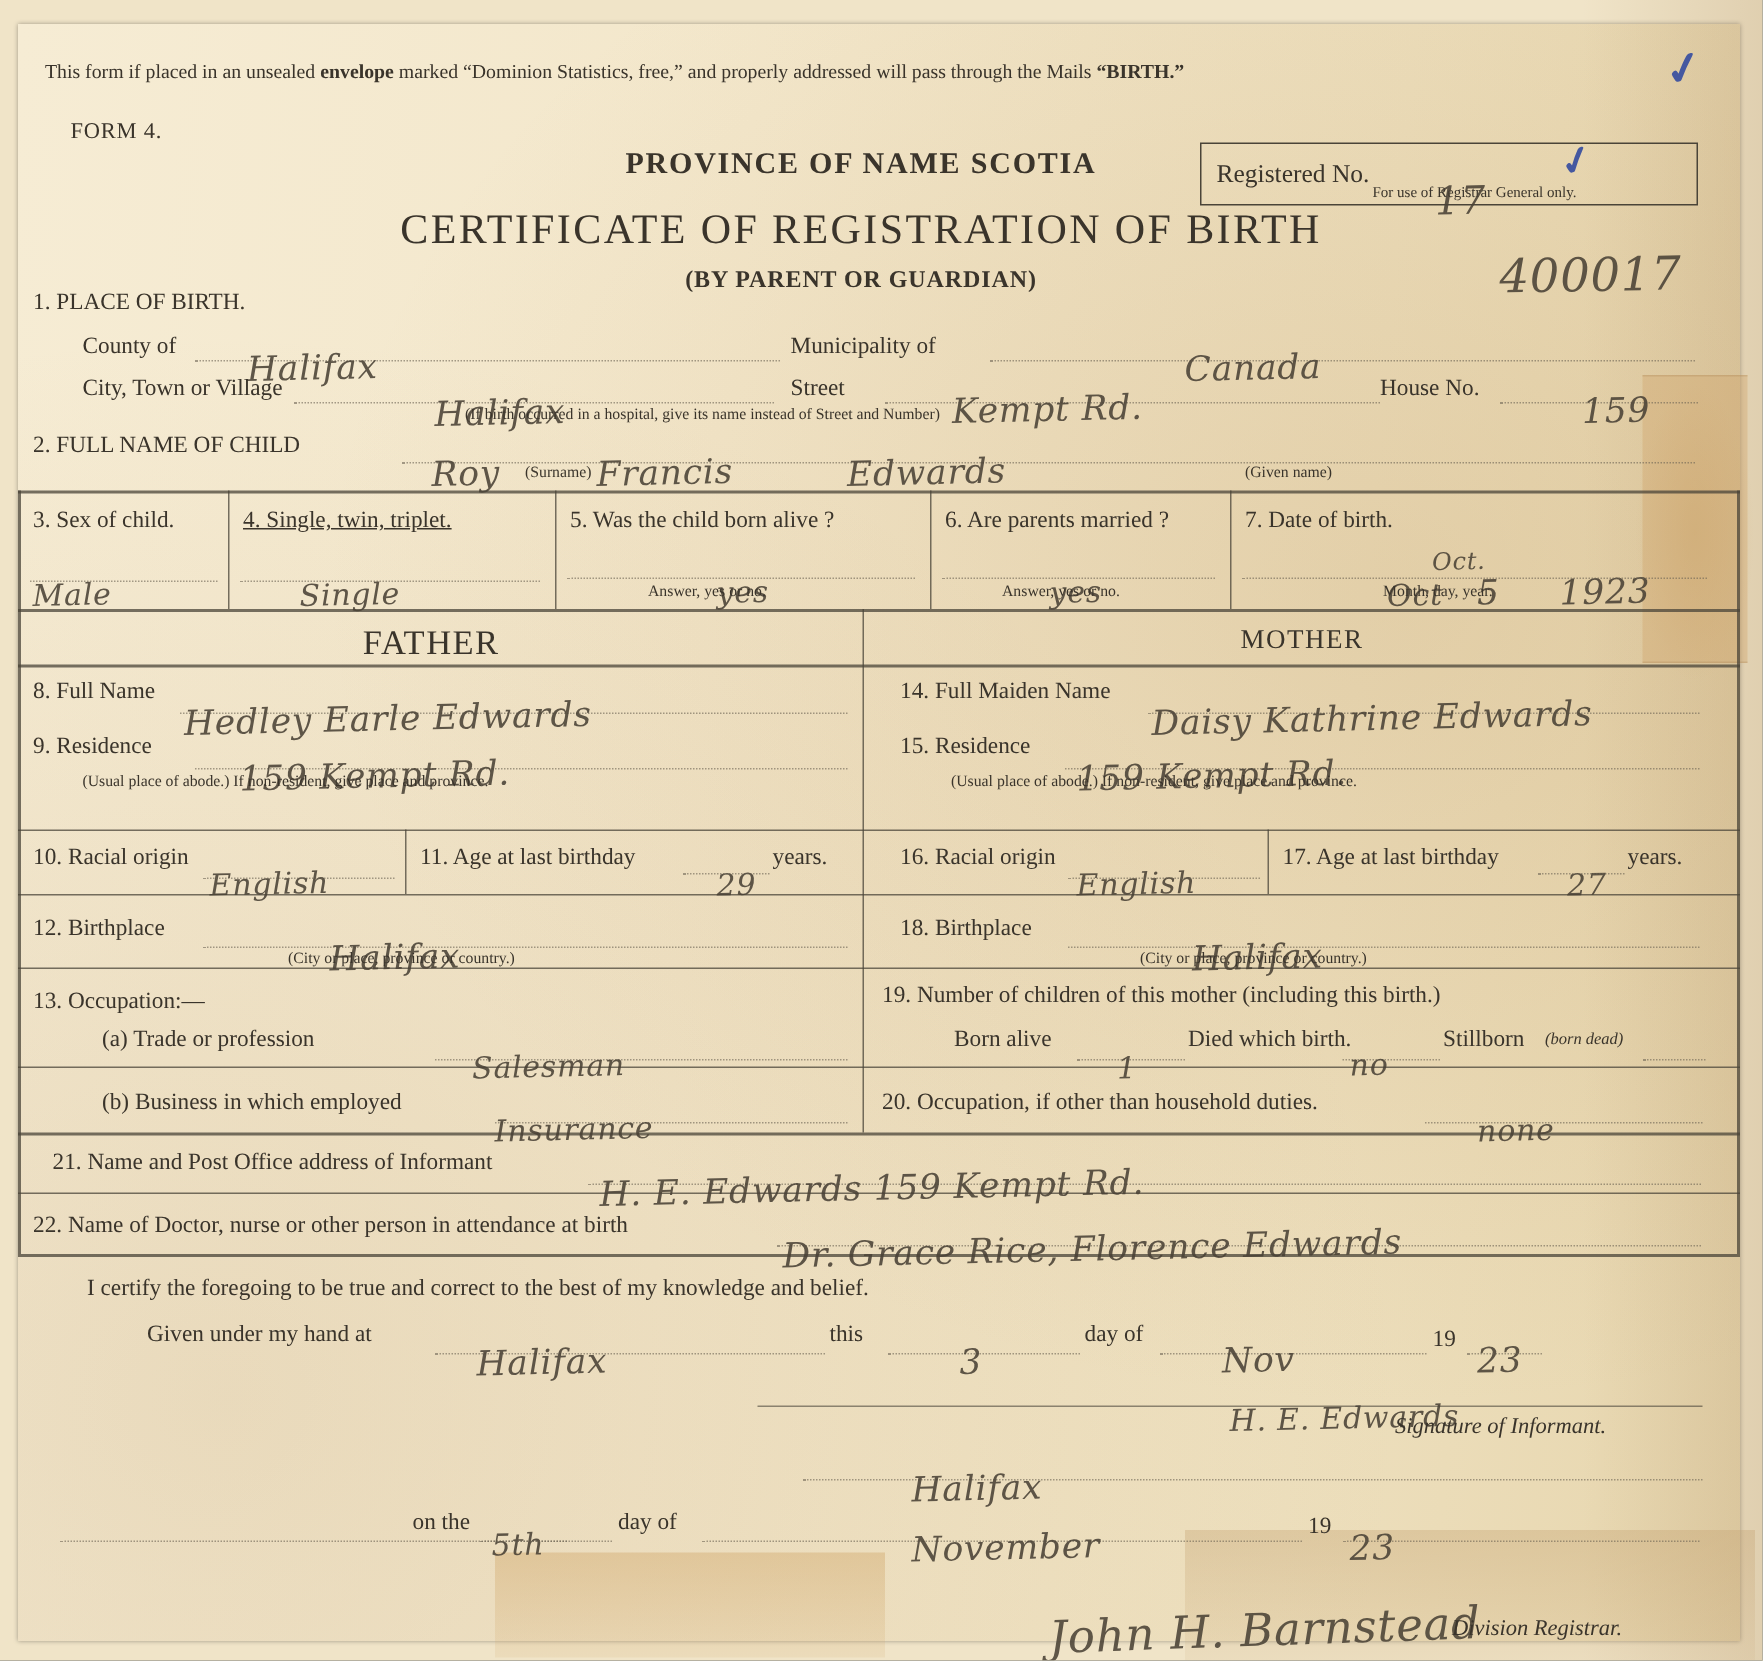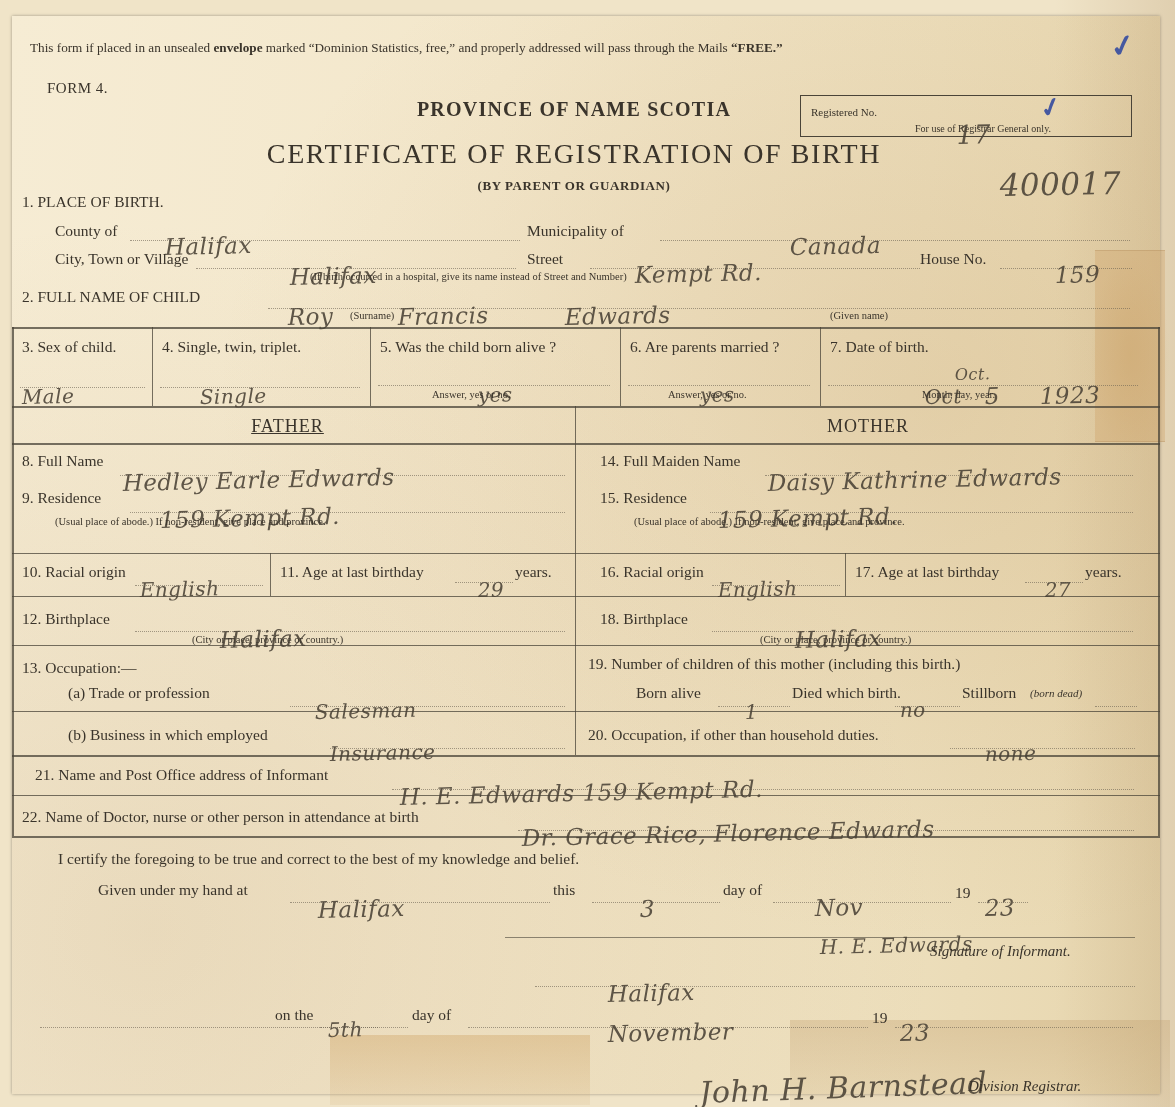--- a/index.html
+++ b/index.html
@@ -78,49 +78,49 @@
   #province {
     top: 98px; left: 0; width: 1148px; text-align: center;
     font-size: 20px; font-weight: bold; letter-spacing: 1.2px;
   }
   #maintitle {
     top: 138px; left: 0; width: 1148px; text-align:center;
     font-size: 28px; letter-spacing: 1.6px;
   }
   #byparent {
     top: 178px; left: 0; width: 1148px; text-align:center;
-    font-size: 13px; font-weight: bold; letter-spacing: 0.6px;
+    font-size: 16px; font-weight: bold; letter-spacing: 0.6px;
   }
 
   #regbox {
     position:absolute; left: 800px; top: 95px; width: 330px; height: 40px;
     border: 1.6px solid #4a4438;
   }
-  #regbox .lbl { position:absolute; left: 10px; top: 10px; font-size: 11px; }
+  #regbox .lbl { position:absolute; left: 10px; top: 10px; font-size: 17px; }
   #regbox .sub { position:absolute; left: 78px; top: 27px; font-size: 10px; margin-left: 36px; }
 
   .checkmark { color: #4558a0; font-size: 30px; font-weight: bold; }
 
   
   .cell-label { font-size: 15.5px; }
 </style>
 </head>
 <body>
 
 <div id="page">
   <div id="paper"></div>
   <div class="edge-dark"></div>
 
   <div class="stain" style="left:1090px;top:255px;width:80px;height:200px;background:radial-gradient(ellipse at center,rgba(205,170,115,0.45) 0%,rgba(205,170,115,0) 70%);"></div>
   <div class="stain" style="left:330px;top:1035px;width:260px;height:70px;background:linear-gradient(180deg,rgba(210,170,110,0.45),rgba(210,170,110,0.15));"></div>
   <div class="stain" style="left:790px;top:1020px;width:380px;height:90px;background:linear-gradient(180deg,rgba(195,160,110,0.35),rgba(195,160,110,0.10));"></div>
   <div class="tape" style="left:1095px;top:250px;width:70px;height:190px;"></div>
 
   <div class="t print" id="topnote">
-    <span>This form if placed in an unsealed </span><span class="b">envelope</span><span> marked “Dominion Statistics, free,” and properly addressed will pass through the Mails </span><span class="b">“FREE.”</span>
+    <span>This form if placed in an unsealed </span><span class="b">envelope</span><span> marked “Dominion Statistics, free,” and properly addressed will pass through the Mails </span><span class="b">“BIRTH.”</span>
   </div>
 
   <div class="t print" id="form4">FORM 4.</div>
   <div class="t print" id="province">PROVINCE OF NAME SCOTIA</div>
   <div class="t print" id="maintitle">CERTIFICATE OF REGISTRATION OF BIRTH</div>
   <div class="t print" id="byparent">(BY PARENT OR GUARDIAN)</div>
 
   <div id="regbox">
     <div class="lbl print">Registered No.</div>
     <div class="sub print">For use of Registrar General only.</div>
@@ -182,21 +182,21 @@
   <div class="rule" style="left:270px;top:553px;width:1.2px;height:43px;"></div>
   <div class="rule" style="left:845px;top:553px;width:1.2px;height:43px;"></div>
 
   <div class="rule" style="left:12px;top:327px;width:1.6px;height:509px;"></div>
   <div class="rule" style="left:1158px;top:327px;width:1.6px;height:509px;"></div>
 
   <div class="t print cell-label" style="left:22px;top:338px;">3. Sex of child.</div>
   <div class="hand mid" style="left:22px;top:385px;">Male</div>
   <div class="dots" style="left:20px;top:387px;width:125px;"></div>
 
-  <div class="t print cell-label" style="left:162px;top:338px;">4. Single, twin, triplet.</div>
+  <div class="t print cell-label" style="left:162px;top:338px;text-decoration:underline;">4. Single, twin, triplet.</div>
   <div class="hand mid" style="left:200px;top:385px;">Single</div>
   <div class="dots" style="left:160px;top:387px;width:200px;"></div>
 
   <div class="t print cell-label" style="left:380px;top:338px;">5. Was the child born alive ?</div>
   <div class="hand mid" style="left:478px;top:383px;">yes</div>
   <div class="dots" style="left:378px;top:385px;width:232px;"></div>
   <div class="t print tiny" style="left:432px;top:389px;">Answer, yes or no.</div>
 
   <div class="t print cell-label" style="left:630px;top:338px;">6. Are parents married ?</div>
   <div class="hand mid" style="left:700px;top:383px;">yes</div>
@@ -204,21 +204,21 @@
   <div class="t print tiny" style="left:668px;top:389px;">Answer, yes or no.</div>
 
   <div class="t print cell-label" style="left:830px;top:338px;">7. Date of birth.</div>
   <div class="hand sm" style="left:955px;top:365px;font-size:16px;">Oct.</div>
   <div class="hand mid" style="left:925px;top:385px;">Oct</div>
   <div class="hand big" style="left:985px;top:383px;">5</div>
   <div class="hand big" style="left:1040px;top:383px;">1923</div>
   <div class="dots" style="left:828px;top:385px;width:310px;"></div>
   <div class="t print tiny" style="left:922px;top:389px;">Month, day, year.</div>
 
-  <div class="t print" style="left:0;top:416px;width:575px;text-align:center;font-size:18px;letter-spacing:1px;text-decoration:underline;">FATHER</div>
+  <div class="t print" style="left:0;top:416px;width:575px;text-align:center;font-size:23px;letter-spacing:1px;">FATHER</div>
   <div class="t print" style="left:576px;top:416px;width:584px;text-align:center;font-size:18px;letter-spacing:1px;">MOTHER</div>
 
   <div class="t print cell-label" style="left:22px;top:452px;">8. Full Name</div>
   <div class="dots" style="left:120px;top:475px;width:445px;"></div>
   <div class="hand big" style="left:123px;top:470px;">Hedley  Earle  Edwards</div>
 
   <div class="t print cell-label" style="left:22px;top:489px;">9. Residence</div>
   <div class="dots" style="left:130px;top:512px;width:435px;"></div>
   <div class="hand big" style="left:160px;top:507px;">159 Kempt Rd.</div>
   <div class="t print tiny" style="left:55px;top:516px;">(Usual place of abode.)  If non-resident, give place and province.</div>

